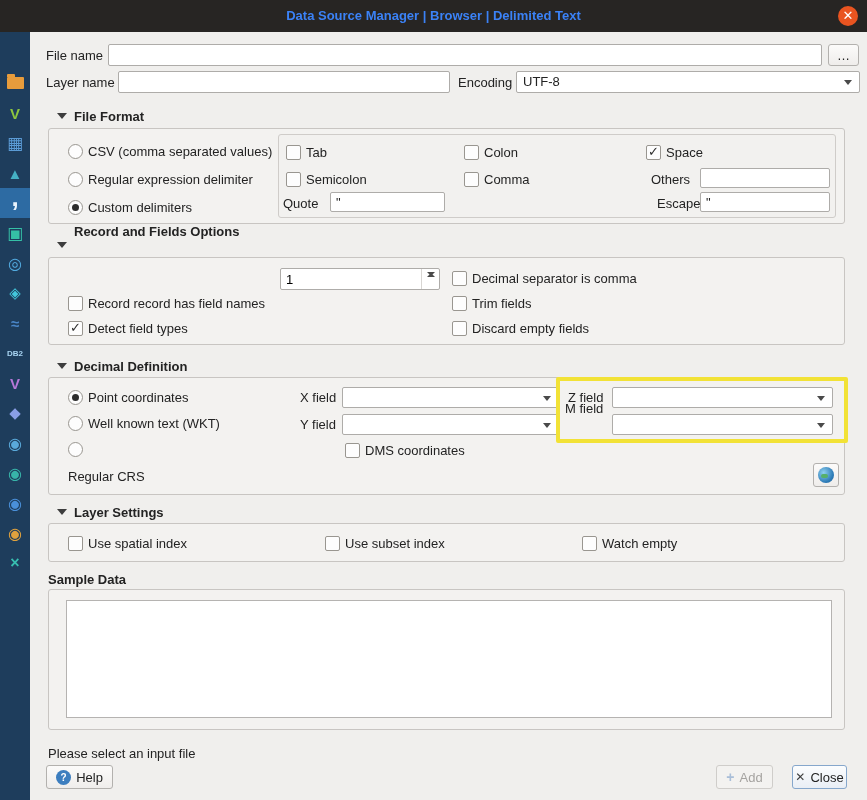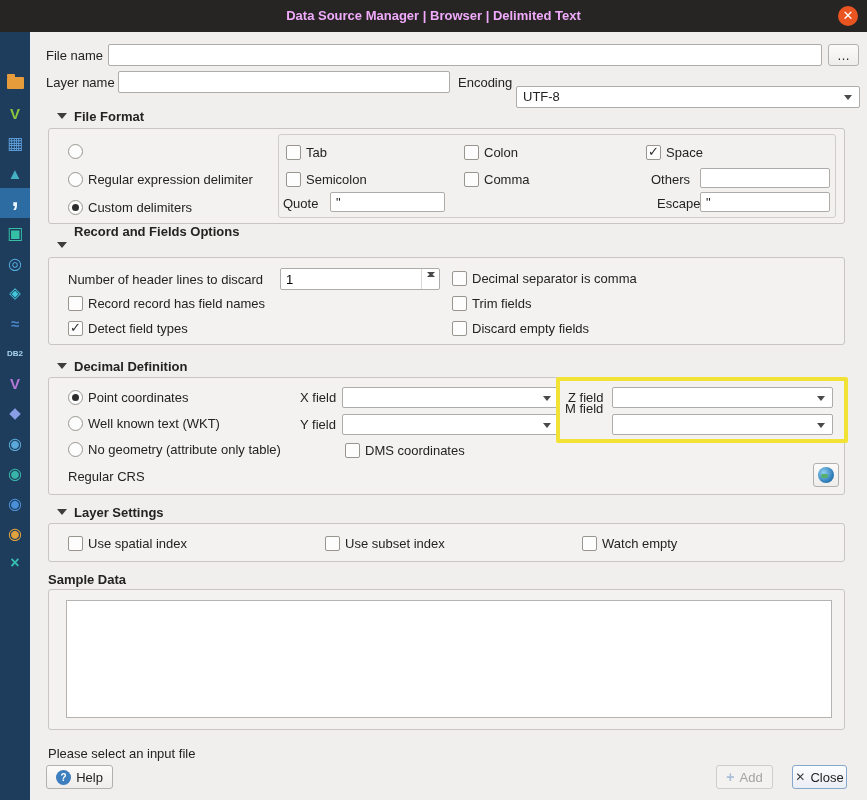--- a/index.html
+++ b/index.html
@@ -2,21 +2,21 @@
 <html><head>
 <meta charset="utf-8">
 <style>
   *{margin:0;padding:0;box-sizing:border-box;}
   html,body{width:867px;height:800px;}
   body{font-family:"Liberation Sans","DejaVu Sans",sans-serif;font-size:13px;color:#232323;background:#f0efed;}
   #window{position:relative;width:867px;height:800px;background:#f0efed;overflow:hidden;}
 
   
   #titlebar{position:absolute;left:0;top:0;width:867px;height:32px;background:#272523;}
-  #title-text{width:100%;text-align:center;line-height:32px;color:#f0abfc;font-weight:bold;font-size:13px;}
+  #title-text{width:100%;text-align:center;line-height:32px;color:#3b82f6;font-weight:bold;font-size:13px;}
   #close-btn{position:absolute;right:9px;top:6px;width:20px;height:20px;border-radius:10px;background:#e95420;color:#fff;font-size:13px;line-height:19px;text-align:center;cursor:default;}
 
   
   #sidebar{position:absolute;left:0;top:32px;width:30px;height:768px;background:#1e3d5c;}
   .side-item{position:absolute;left:0;width:30px;height:30px;display:flex;align-items:center;justify-content:center;font-size:15px;cursor:default;}
   .side-item.selected{background:#2d6ba3;}
   .folder-icon{width:17px;height:12px;background:#e79c3c;border-radius:1px;position:relative;}
   .folder-icon::before{content:"";position:absolute;left:0;top:-3px;width:8px;height:3px;background:#e79c3c;border-radius:1px 1px 0 0;}
   .s2{color:#8dc63f;font-weight:bold;}
   .s3{color:#5b9bd5;font-size:17px;}
@@ -132,29 +132,30 @@
 
   <span class="lbl" style="left:46px;top:48px">File name</span>
   <input class="txt" style="left: 108px; top: 44px; width: 714px; height: 22px;" value="">
   <button class="btn" style="left:828px;top:44px;width:31px;height:22px">
       <span>…</span>
     </button>
 
   <span class="lbl" style="left:46px;top:75px">Layer name</span>
   <input class="txt" style="left: 118px; top: 71px; width: 332px; height: 22px;" value="">
   <span class="lbl" style="left:458px;top:75px">Encoding</span>
-  <div class="combo" style="left:516px;top:86px;width:344px;height:22px">
+  <div class="combo" style="left:516px;top:71px;width:344px;height:22px">
     <span class="val">UTF-8</span>
   </div>
 
   <div class="grp-frame" style="left:48px;top:128px;width:797px;height:96px"></div>
   <span class="tri" style="left:57px;top:113px"></span>
   <span class="lbl bold" style="left:74px;top:109px">File Format</span>
 
   <span class="rb" style="left:68px;top:144px"></span>
+  <span class="lbl" style="left:88px;top:144px">CSV (comma separated values)</span>
   <span class="rb" style="left:68px;top:172px"></span>
   <span class="lbl" style="left:88px;top:172px">Regular expression delimiter</span>
   <span class="rb checked" style="left:68px;top:200px"></span>
   <span class="lbl" style="left:88px;top:200px">Custom delimiters</span>
 
   <div class="sub-frame" style="left:278px;top:134px;width:558px;height:84px"></div>
   <span class="cb" style="left:286px;top:145px"></span>
   <span class="lbl" style="left:306px;top:145px">Tab</span>
   <span class="cb" style="left:464px;top:145px"></span>
   <span class="lbl" style="left:484px;top:145px">Colon</span>
@@ -170,21 +171,20 @@
 
   <span class="lbl" style="left:283px;top:196px">Quote</span>
   <input class="txt" style="left: 330px; top: 192px; width: 115px; height: 20px;" value="&quot;">
   <span class="lbl" style="left:657px;top:196px">Escape</span>
   <input class="txt" style="left: 700px; top: 192px; width: 130px; height: 20px;" value="&quot;">
 
   <div class="grp-frame" style="left:48px;top:257px;width:797px;height:88px"></div>
   <span class="tri" style="left:57px;top:242px"></span>
   <span class="lbl bold" style="left:74px;top:224px">Record and Fields Options</span>
 
-  <span class="lbl" style="left:68px;top:272px">Number of header lines to discard</span>
   <div class="spin" style="left:280px;top:268px;width:160px;height:22px">
     <input value="1" style="">
     <div class="arrows">
       <div class="up"></div>
       <div class="dn"></div>
     </div>
   </div>
   <span class="cb" style="left:452px;top:271px"></span>
   <span class="lbl" style="left:472px;top:271px">Decimal separator is comma</span>
 
@@ -200,21 +200,20 @@
 
   <div class="grp-frame" style="left:48px;top:377px;width:797px;height:118px"></div>
   <span class="tri" style="left:57px;top:363px"></span>
   <span class="lbl bold" style="left:74px;top:359px">Decimal Definition</span>
 
   <span class="rb checked" style="left:68px;top:390px"></span>
   <span class="lbl" style="left:88px;top:390px">Point coordinates</span>
   <span class="rb" style="left:68px;top:416px"></span>
   <span class="lbl" style="left:88px;top:416px">Well known text (WKT)</span>
   <span class="rb" style="left:68px;top:442px"></span>
-  <span class="lbl" style="left:88px;top:442px">No geometry (attribute only table)</span>
 
   <span class="lbl" style="left:300px;top:390px">X field</span>
   <div class="combo" style="left:342px;top:387px;width:217px;height:21px">
     <span class="val"></span>
   </div>
   <span class="lbl" style="left:300px;top:417px">Y field</span>
   <div class="combo" style="left:342px;top:414px;width:217px;height:21px">
     <span class="val"></span>
   </div>
 

